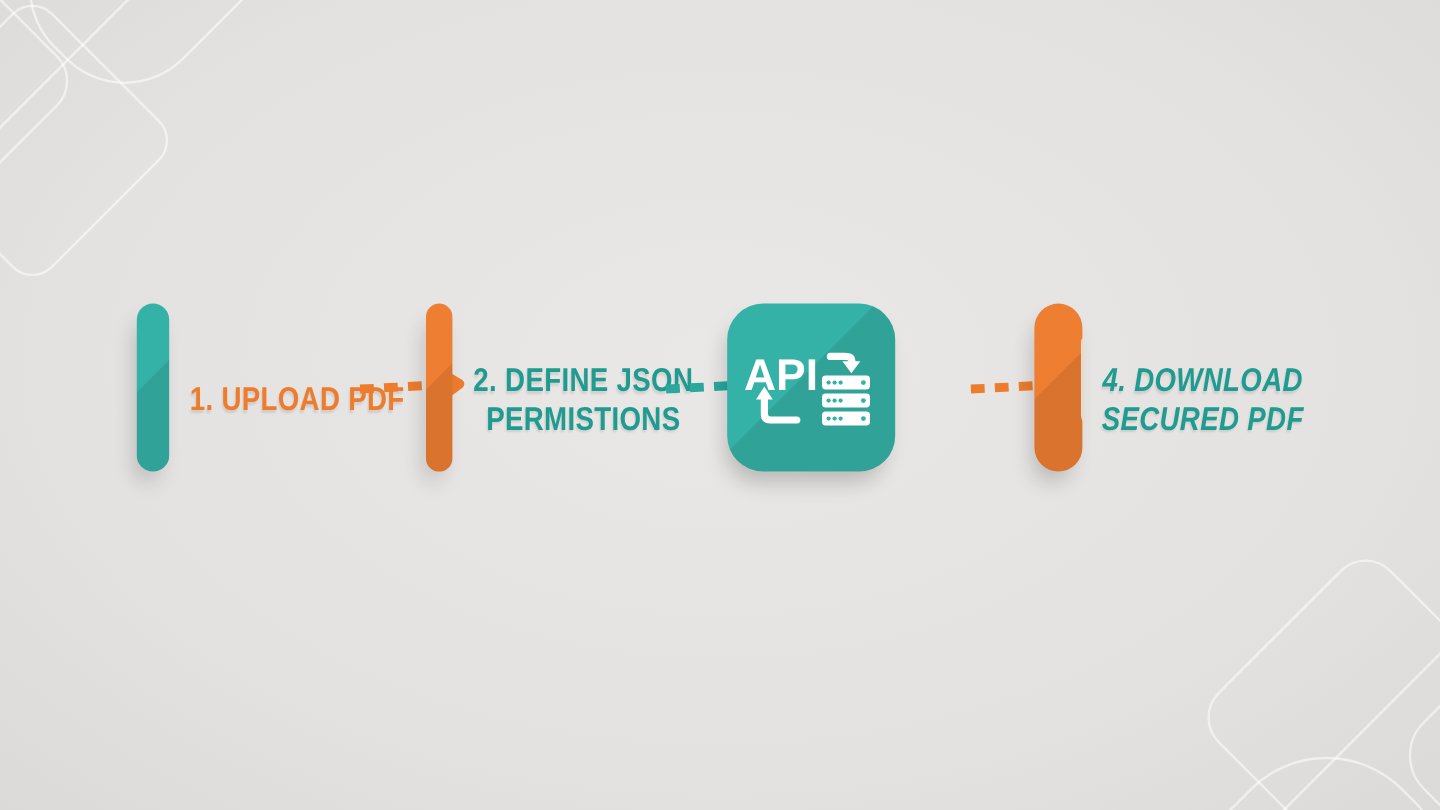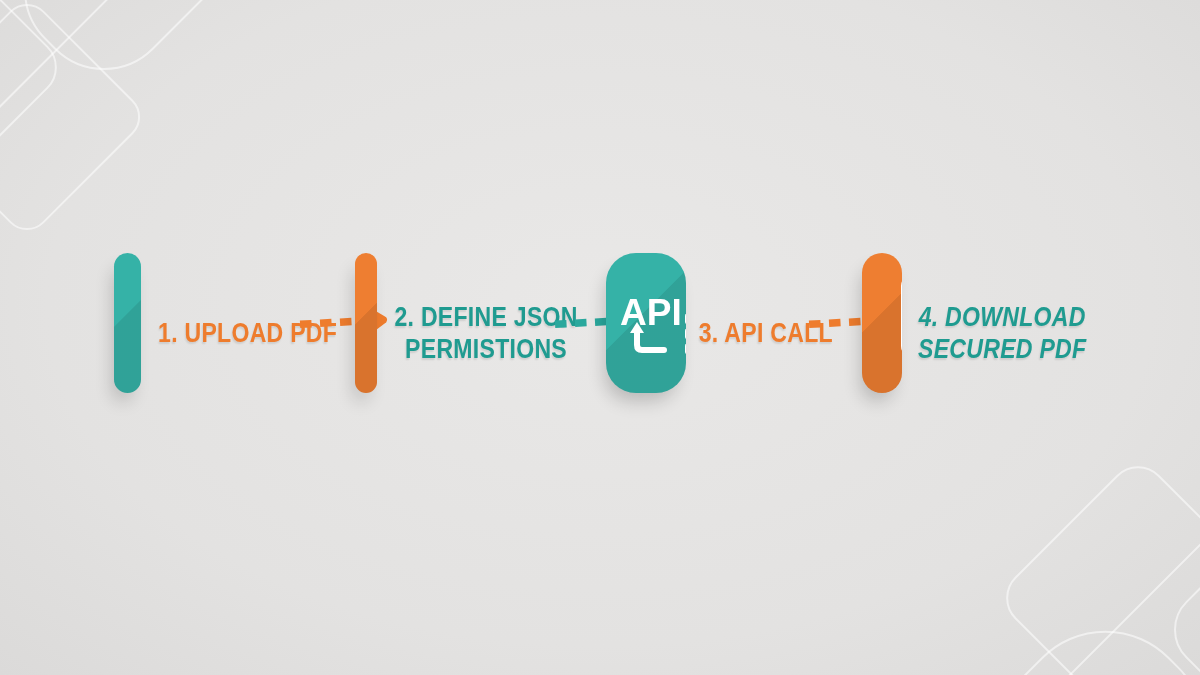--- a/index.html
+++ b/index.html
@@ -127,24 +127,20 @@
               <circle cx="94.5" cy="80.8" r="1.8"></circle>
               <circle cx="113.5" cy="80.8" r="2"></circle>
             <circle cx="84.5" cy="95.8" r="1.8"></circle>
               <circle cx="89.5" cy="95.8" r="1.8"></circle>
               <circle cx="94.5" cy="95.8" r="1.8"></circle>
               <circle cx="113.5" cy="95.8" r="2"></circle>
           </g>
         </g>
       </svg>
     </div>
-    <div class="label label-orange">
-      <span class="ln">3. API CALL</span>
-      <span class="ln"></span>
-    </div>
   </div>
 
   <div class="flow-arrow a3">
     <svg width="92" height="36" viewBox="0 0 92 36">
       <path d="M3,18 H64" fill="none" stroke-width="7.5" stroke-dasharray="11.5 8.5" stroke="#ee7c2d"></path>
       <path d="M68,6 L86,18 L68,30" fill="none" stroke-width="8" stroke-linecap="round" stroke-linejoin="round" stroke="#ee7c2d"></path>
     </svg>
   </div>
 
   <div class="step s4">

